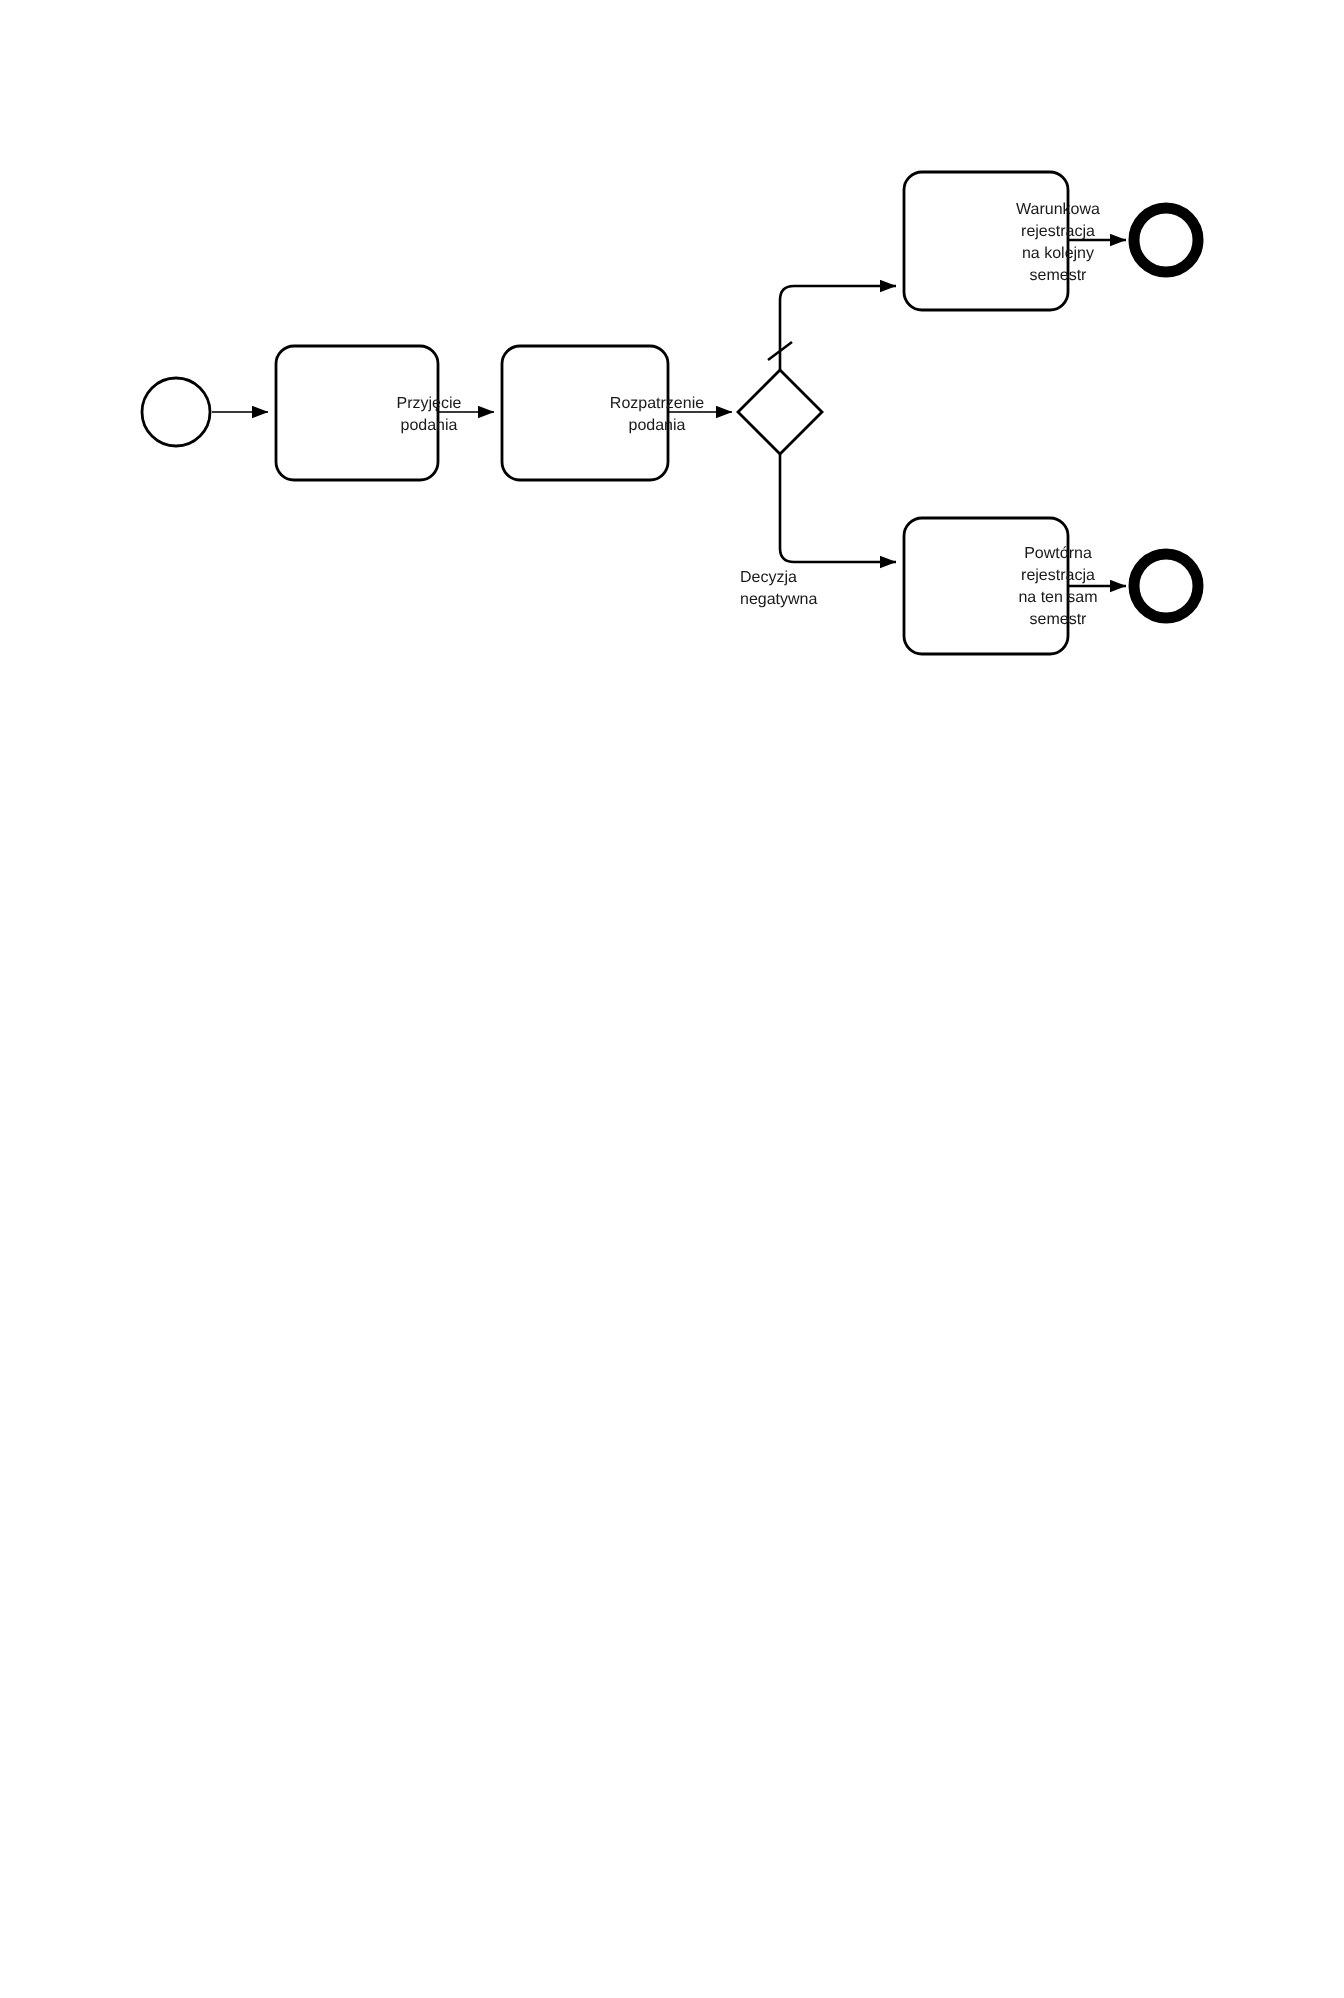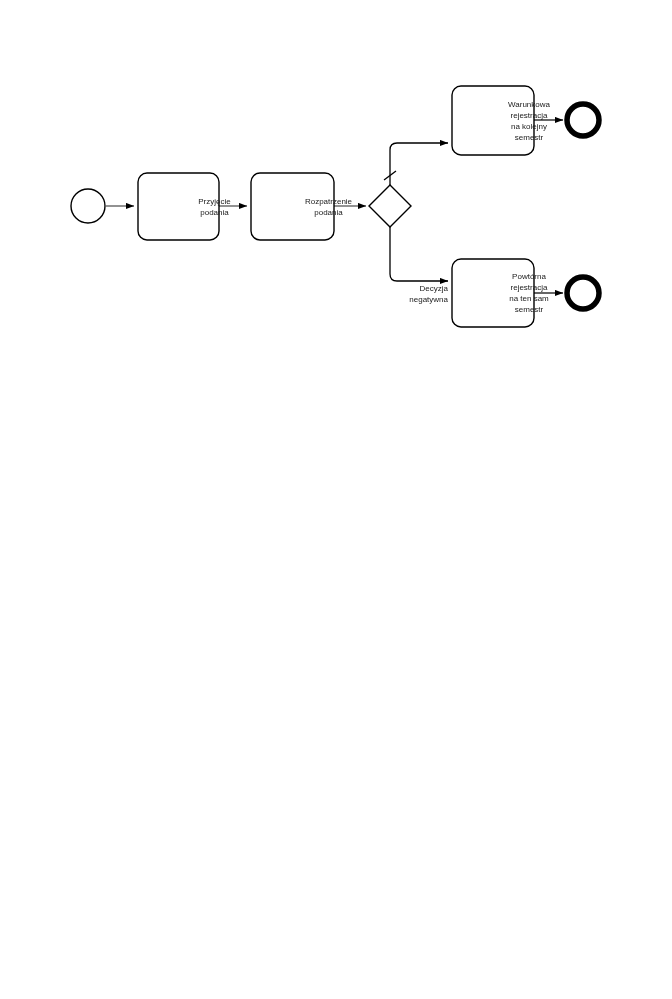--- a/index.html
+++ b/index.html
@@ -27,21 +27,21 @@
     text-align: center;
     font-family: "Liberation Sans", sans-serif;
     font-size: 8px;
     line-height: 11px;
     color: #1a1a1a;
     white-space: pre-line;
     pointer-events: none;
   }
   .flow-label {
     position: absolute;
-    text-align: right;
+    text-align: left;
     font-family: "Liberation Sans", sans-serif;
     font-size: 8px;
     line-height: 11px;
     color: #1a1a1a;
     white-space: pre-line;
   }
   .task-label-box {
     display: flex;
     align-items: center;
     justify-content: center;

